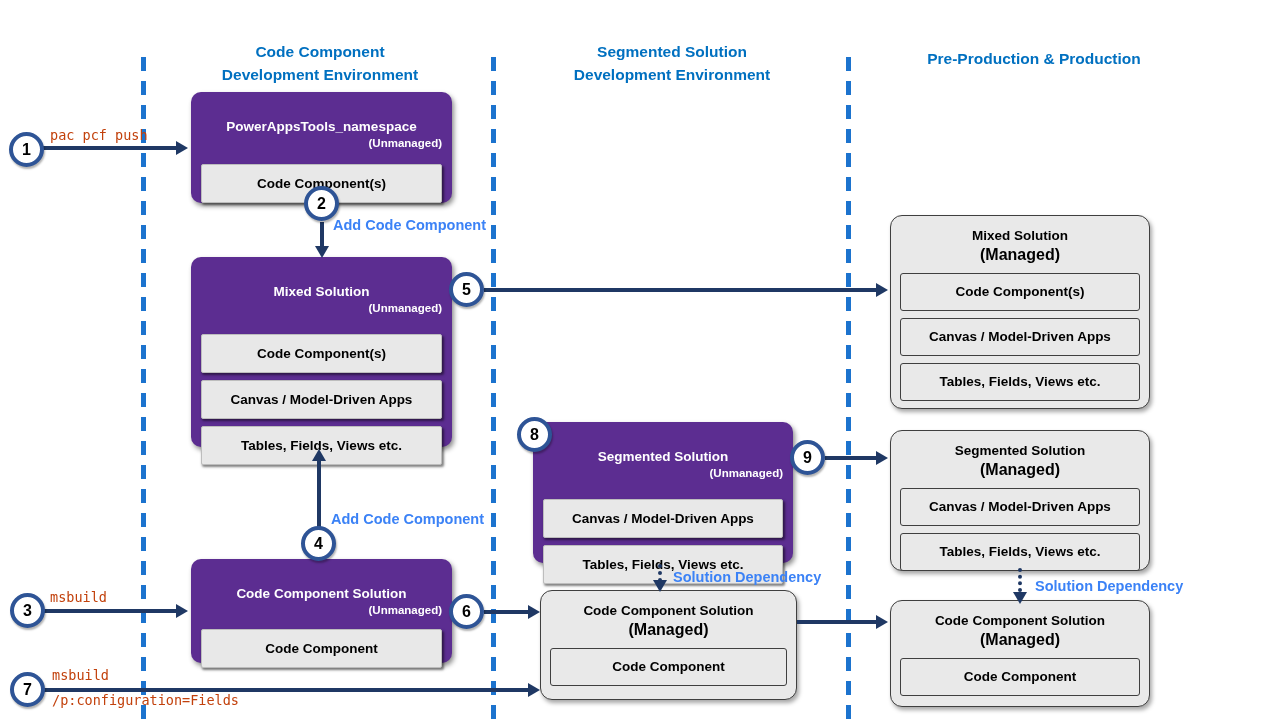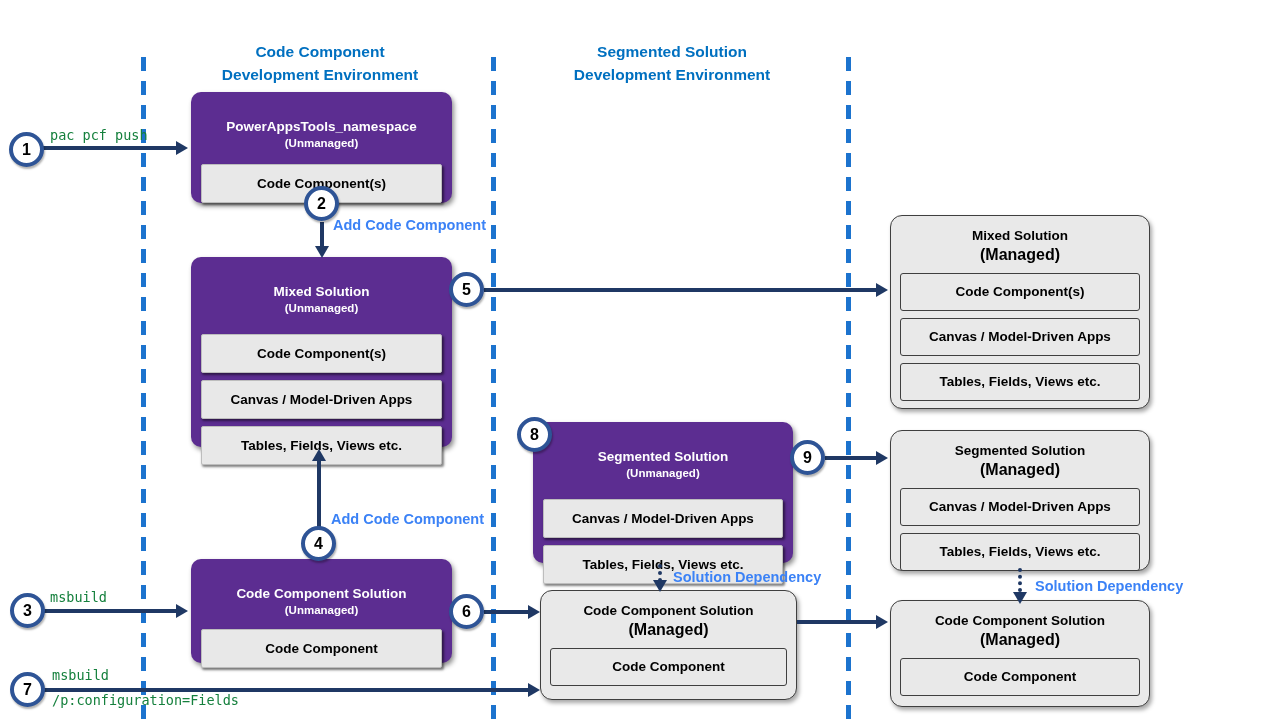--- a/index.html
+++ b/index.html
@@ -13,21 +13,21 @@
   
   .col-header{position:absolute;color:#0070C0;font-weight:bold;font-size:15.5px;
               line-height:23px;text-align:center;z-index:1;}
 
   
   .pbox{position:absolute;background:#5C2D91;border-radius:10px;z-index:1;
         box-shadow:2px 3px 5px rgba(0,0,0,.45);color:#fff;text-align:center;
         padding:0 10px;box-sizing:border-box;}
   .pbox-hdr{padding-top:26px;height:44px;}
   .ptitle{font-weight:bold;font-size:13.5px;line-height:18px;}
-  .psub{font-weight:bold;font-size:11.5px;line-height:15px;}
+  .psub{font-weight:bold;font-size:11.5px;line-height:15px;text-align:right;}
   .pitem{background:#E8E8E8;border:1px solid #BDBDBD;border-radius:2px;color:#000;
          font-weight:bold;font-size:13.5px;height:37px;line-height:37px;margin-top:7px;
          box-shadow:1.5px 2px 2.5px rgba(0,0,0,.5);white-space:nowrap;overflow:hidden;}
 
   
   .mbox{position:absolute;background:#E9E9E9;border:1.6px solid #3F3F3F;border-radius:12px;
         z-index:1;box-shadow:2px 3px 4px rgba(0,0,0,.35);color:#000;text-align:center;
         padding:0 9px;box-sizing:border-box;}
   .mbox-hdr{padding-top:10px;height:40px;}
   .mtitle{font-weight:bold;font-size:13.5px;line-height:19px;}
@@ -48,21 +48,21 @@
   .dotv{position:absolute;width:0;border-left:4px dotted #1F3864;z-index:2;}
   .ah-right{position:absolute;width:0;height:0;border-top:7px solid transparent;
             border-bottom:7px solid transparent;border-left:12px solid #1F3864;z-index:2;}
   .ah-down{position:absolute;width:0;height:0;border-left:7px solid transparent;
            border-right:7px solid transparent;border-top:12px solid #1F3864;z-index:2;}
   .ah-up{position:absolute;width:0;height:0;border-left:7px solid transparent;
          border-right:7px solid transparent;border-bottom:12px solid #1F3864;z-index:2;}
 
   
   .lbl-mono{position:absolute;font-family:"DejaVu Sans Mono",monospace;font-size:13.5px;
-            color:#15803d;z-index:3;white-space:nowrap;}
+            color:#c2410c;z-index:3;white-space:nowrap;}
   .lbl-bold{position:absolute;font-weight:bold;font-size:14.5px;color:#3b82f6;z-index:3;
             white-space:nowrap;}
 </style>
 </head>
 <body>
 
 <div id="canvas">
 
   <div class="vsep" style="left:141px"></div>
   <div class="vsep" style="left:491px"></div>
@@ -70,20 +70,21 @@
 
   <div class="col-header" style="left:150px;top:40px;width:340px">
     <div>Code Component</div>
     <div>Development Environment</div>
   </div>
   <div class="col-header" style="left:502px;top:40px;width:340px">
     <div>Segmented Solution</div>
     <div>Development Environment</div>
   </div>
   <div class="col-header" style="left:864px;top:47px;width:340px">
+    <div>Pre-Production &amp; Production</div>
   </div>
 
   <div class="pbox" style="left:191px;top:92px;width:261px;height:111px">
     <div class="pbox-hdr">
       <div class="ptitle">PowerAppsTools_namespace</div>
       <div class="psub">(Unmanaged)</div>
     </div>
     <div class="pitem" style="margin-top:2px">Code Component(s)</div>
   </div>
 

